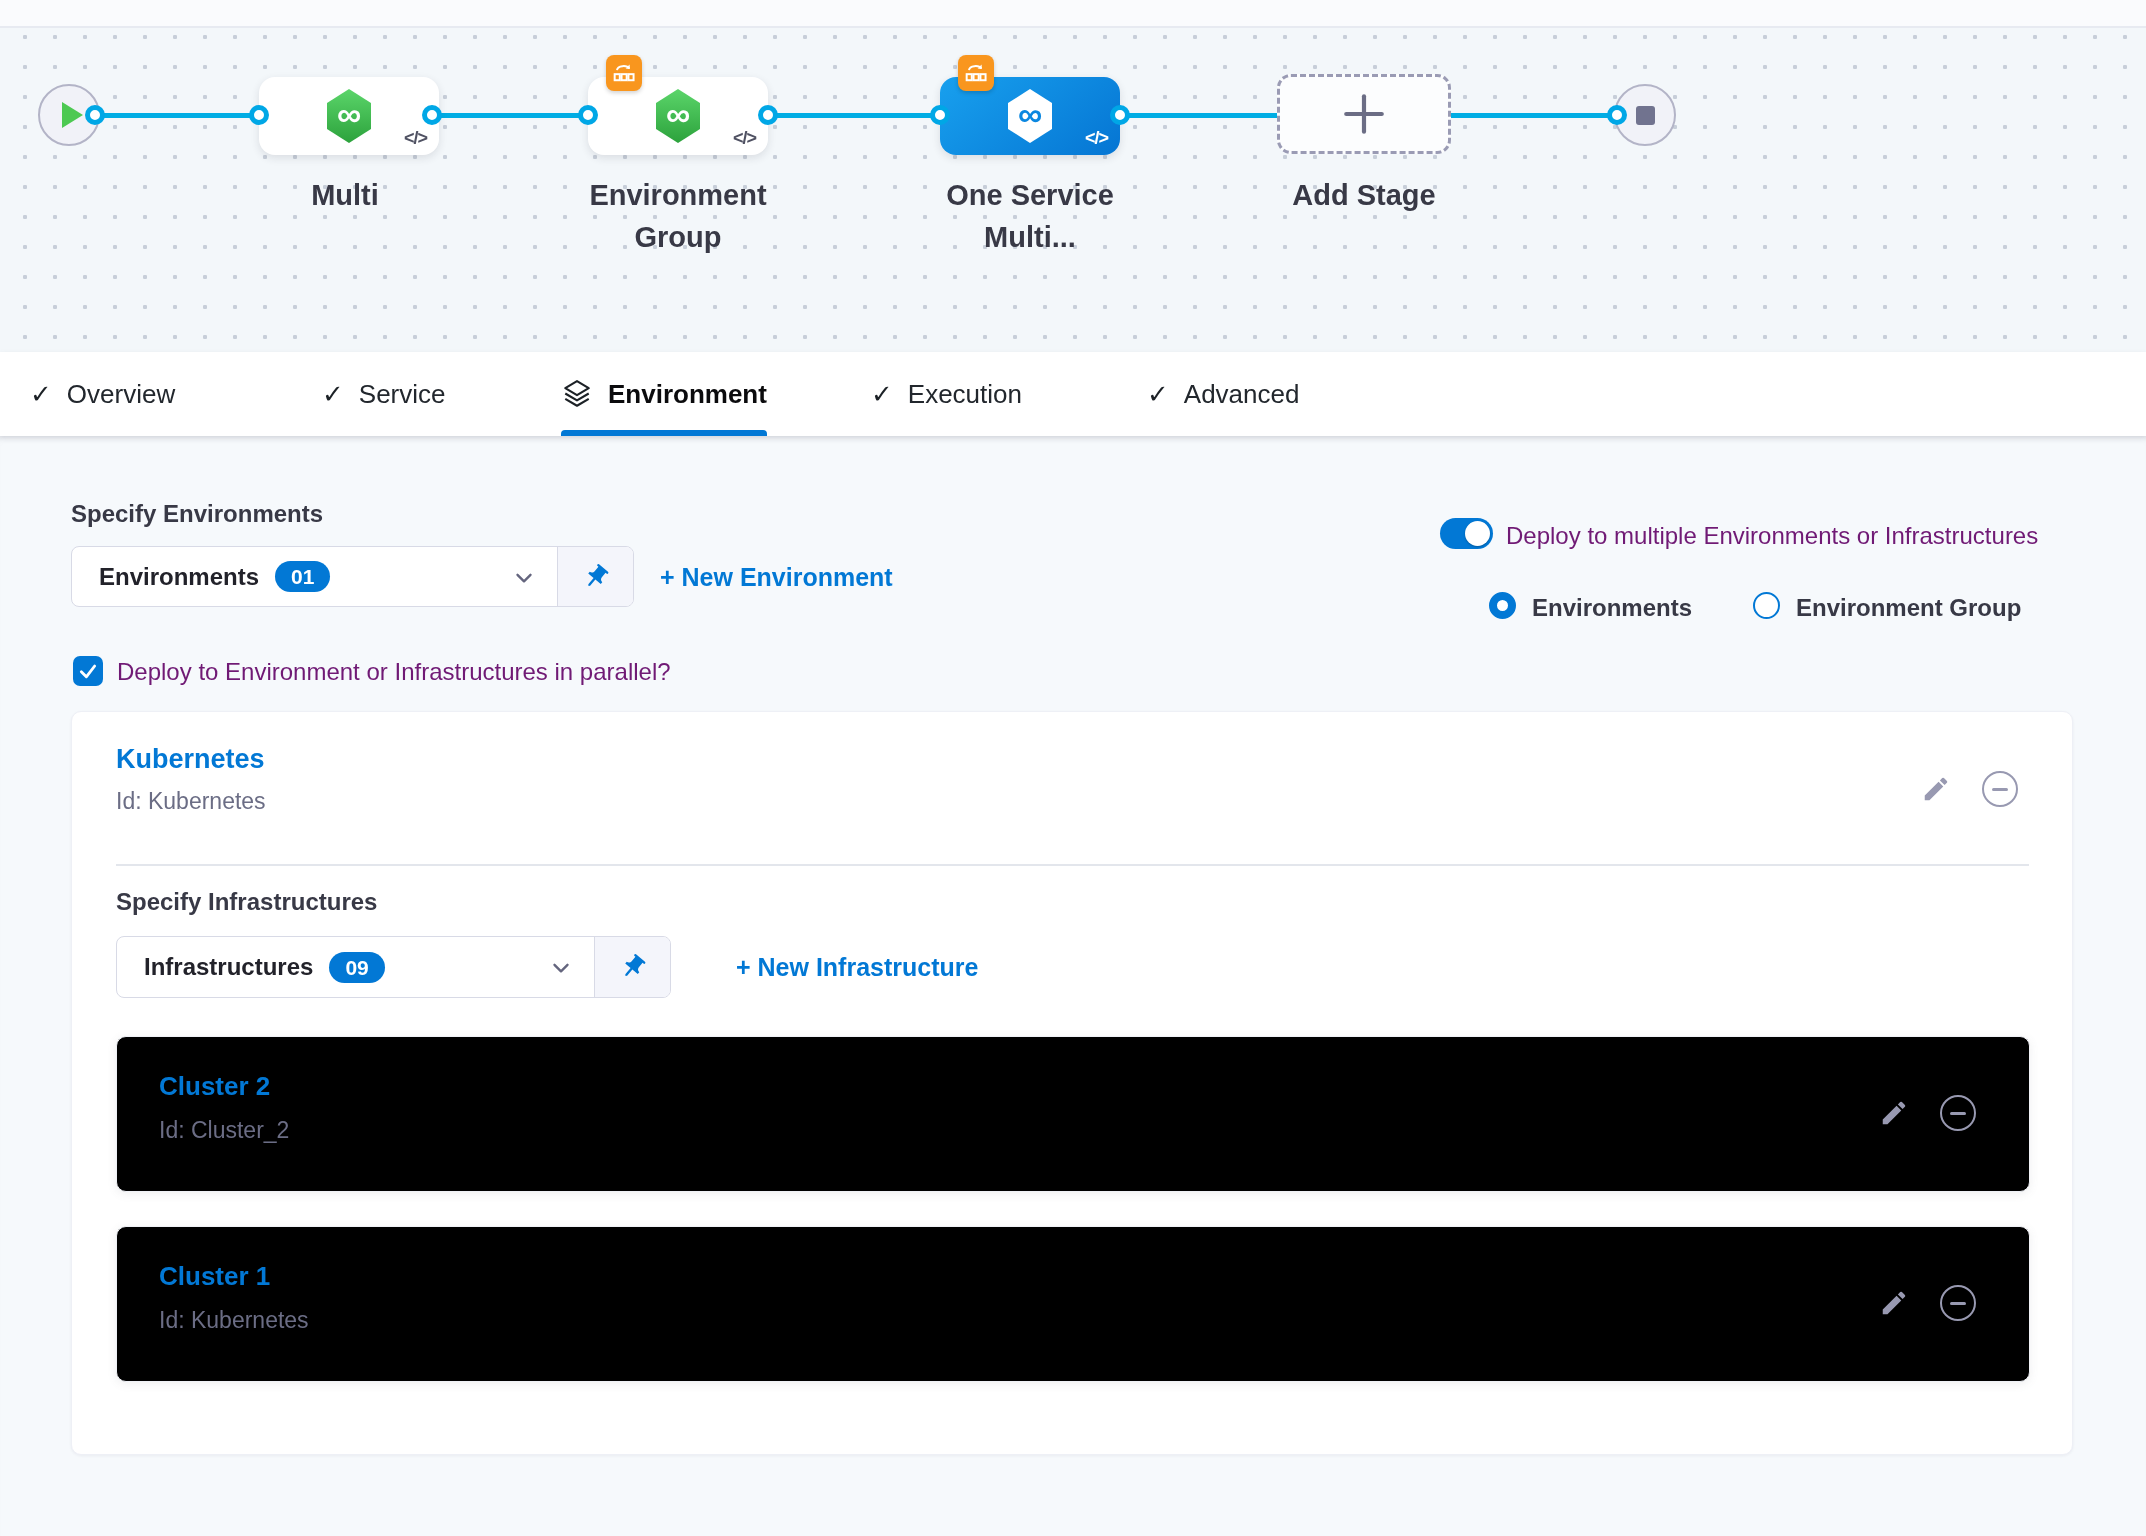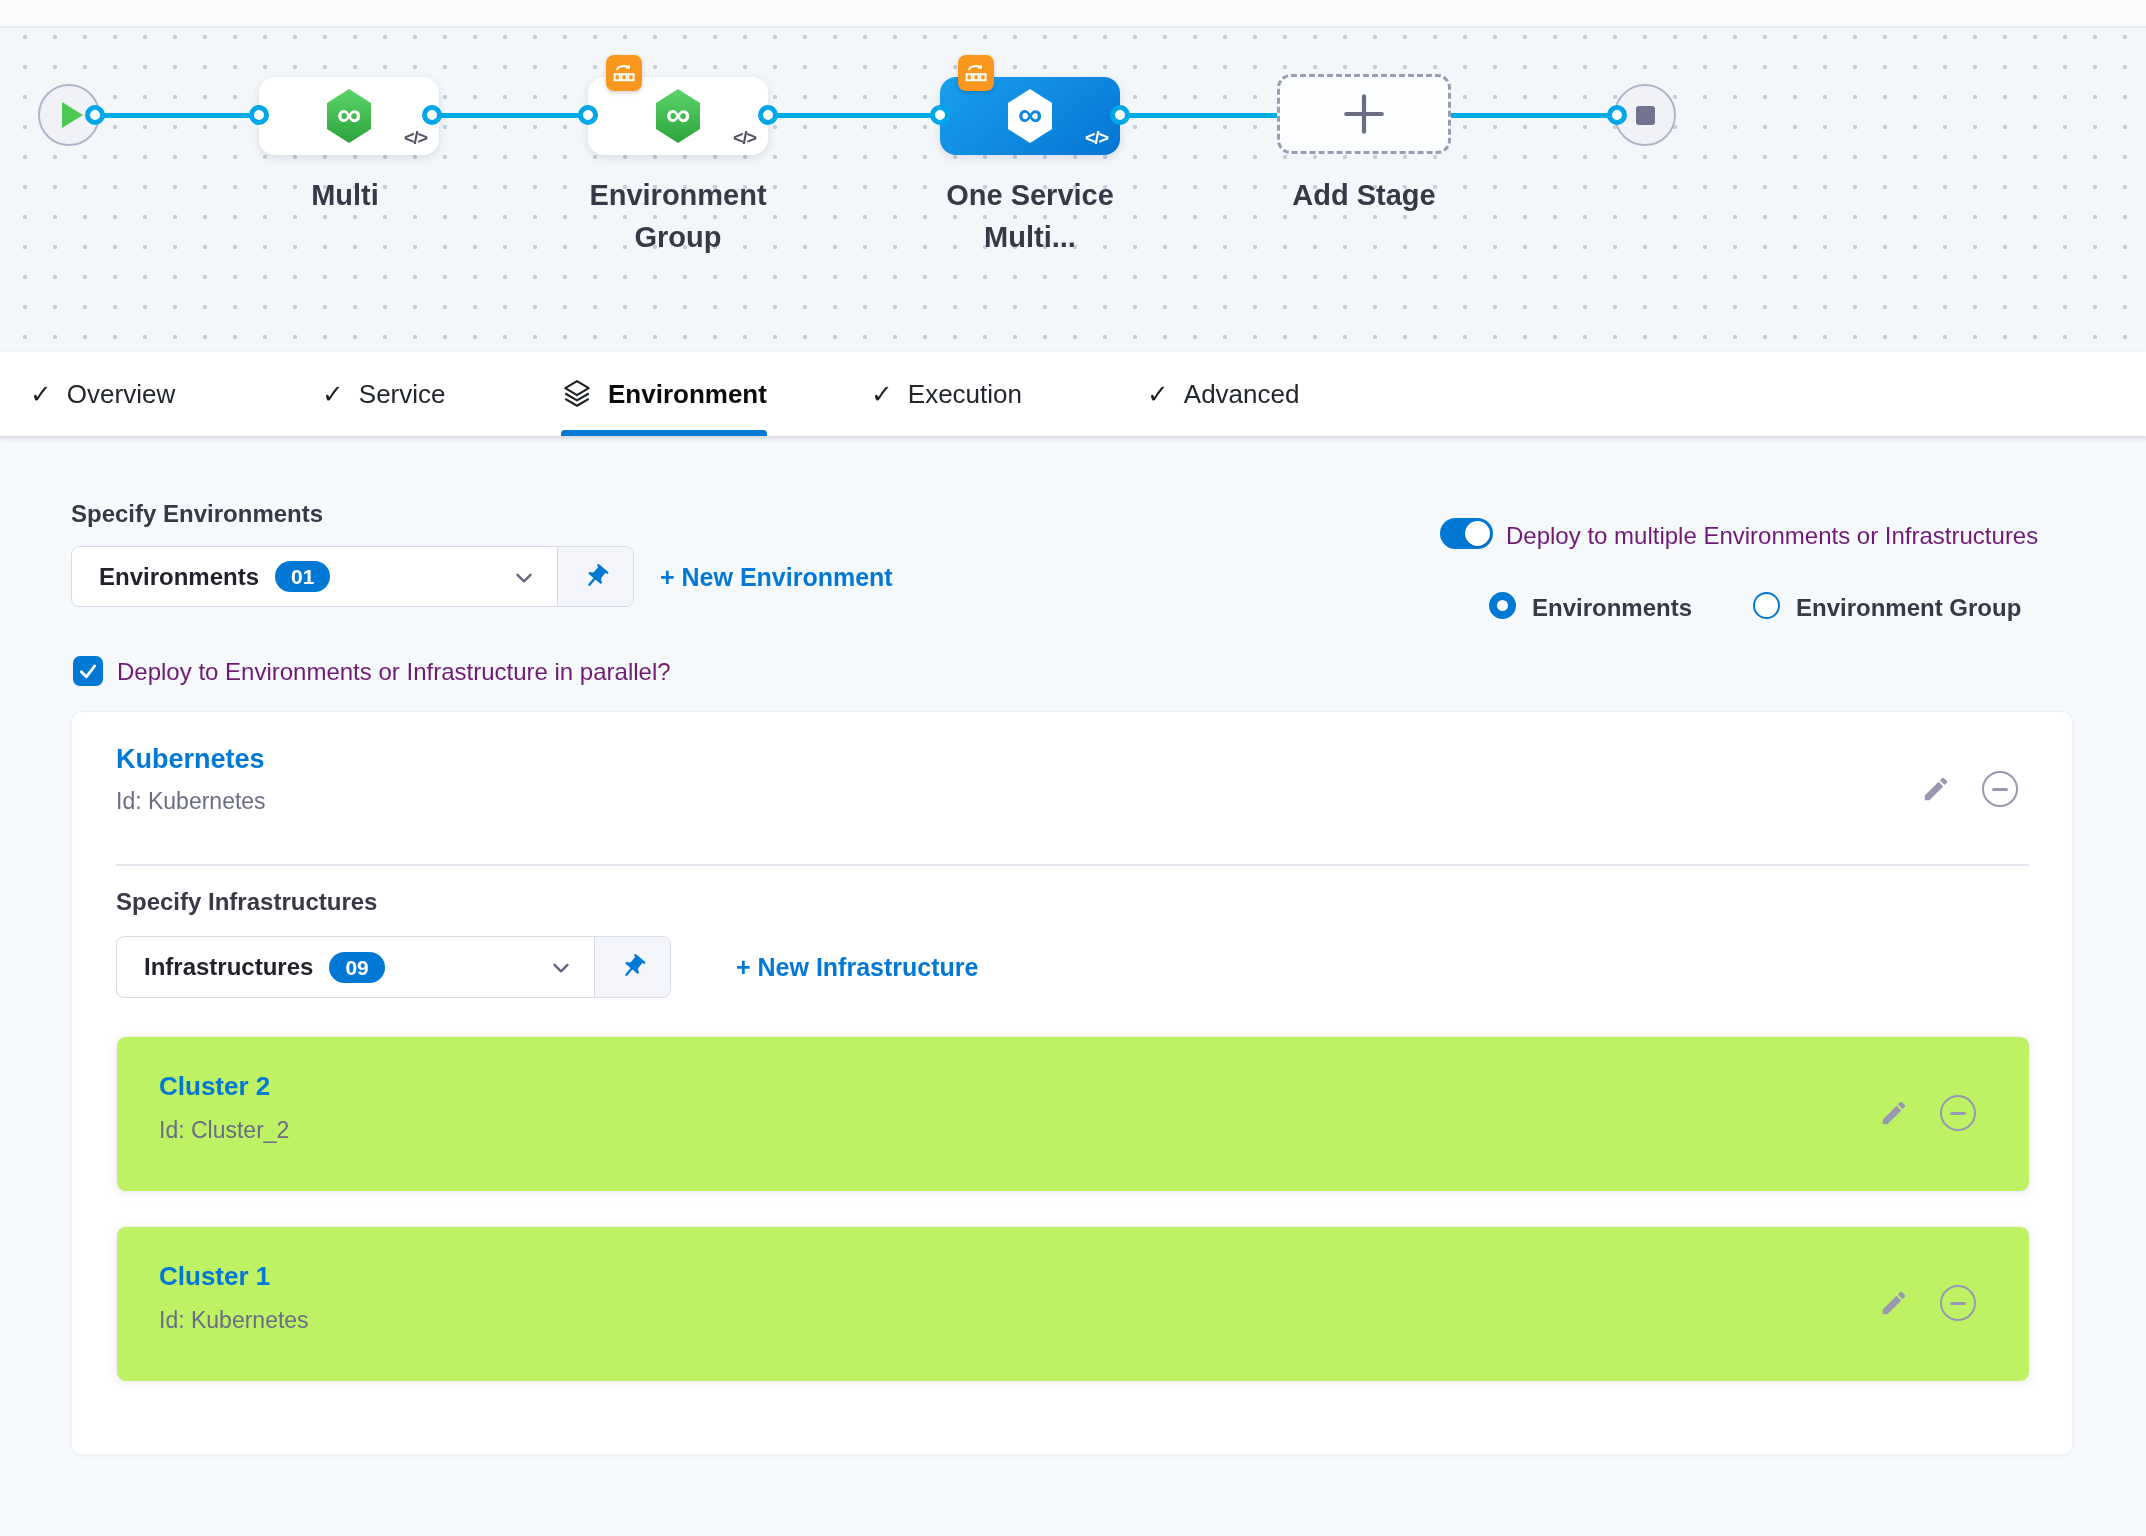--- a/index.html
+++ b/index.html
@@ -91,21 +91,21 @@
     border:1px solid #eef0f6; border-radius:10px; box-shadow:0 1px 3px rgba(40,41,61,0.06); }
   .card-title { font-size:27px; font-weight:600; color:#0278d5; cursor:pointer; }
   .card-id { font-size:23px; color:#6b6d85; }
   .divider { position:absolute; height:2px; background:#e3e6ec; }
 
   .icon-btn { position:absolute; cursor:pointer; }
   .minus-circle { width:36px; height:36px; border-radius:50%; border:2.5px solid #9899b1;
     display:flex; align-items:center; justify-content:center; }
   .minus-bar { width:16px; height:3px; background:#9899b1; border-radius:2px; }
 
-  .cluster-card { position:absolute; left:44px; width:1914px; height:156px; background:#bef264;
+  .cluster-card { position:absolute; left:44px; width:1914px; height:156px; background:#000000;
     border:1px solid #eff1f6; border-radius:10px; box-shadow:0 2px 10px rgba(96,97,112,0.10); }
 </style>
 </head>
 <body>
 
 <div class="screen">
 
   <div class="canvas">
     <div class="canvas-topstrip"></div>
 
@@ -247,21 +247,21 @@
     <div class="abs radio on" style="left:1489px;top:156px;"></div>
     <div class="abs radio-label" style="left:1532px;top:158px;">Environments</div>
     <div class="abs radio off" style="left:1753px;top:156px;"></div>
     <div class="abs radio-label" style="left:1796px;top:158px;">Environment Group</div>
 
     <div class="abs checkbox" style="left:73px;top:220px;">
       <svg width="20" height="20" viewBox="0 0 24 24" fill="none" stroke="#ffffff" stroke-width="3.4" stroke-linecap="round" stroke-linejoin="round">
         <polyline points="4,13 10,19 20,6"></polyline>
       </svg>
     </div>
-    <div class="abs plain-label" style="left:117px;top:222px;">Deploy to Environments or Infrastructure in parallel?</div>
+    <div class="abs plain-label" style="left:117px;top:222px;">Deploy to Environment or Infrastructures in parallel?</div>
 
     <div class="big-card">
 
       <div class="abs card-title" style="left:44px;top:32px;">Kubernetes</div>
       <div class="abs card-id" style="left:44px;top:76px;">Id: Kubernetes</div>
 
       <div class="icon-btn" style="left:1849px;top:62px;">
         <svg width="30" height="30" viewBox="0 0 24 24" fill="#9899b1">
           <path d="M3 17.25V21h3.75L17.81 9.94l-3.75-3.75L3 17.25zM20.71 7.04a1 1 0 0 0 0-1.41l-2.34-2.34a1 1 0 0 0-1.41 0l-1.83 1.83 3.75 3.75 1.83-1.83z"></path>
         </svg>

